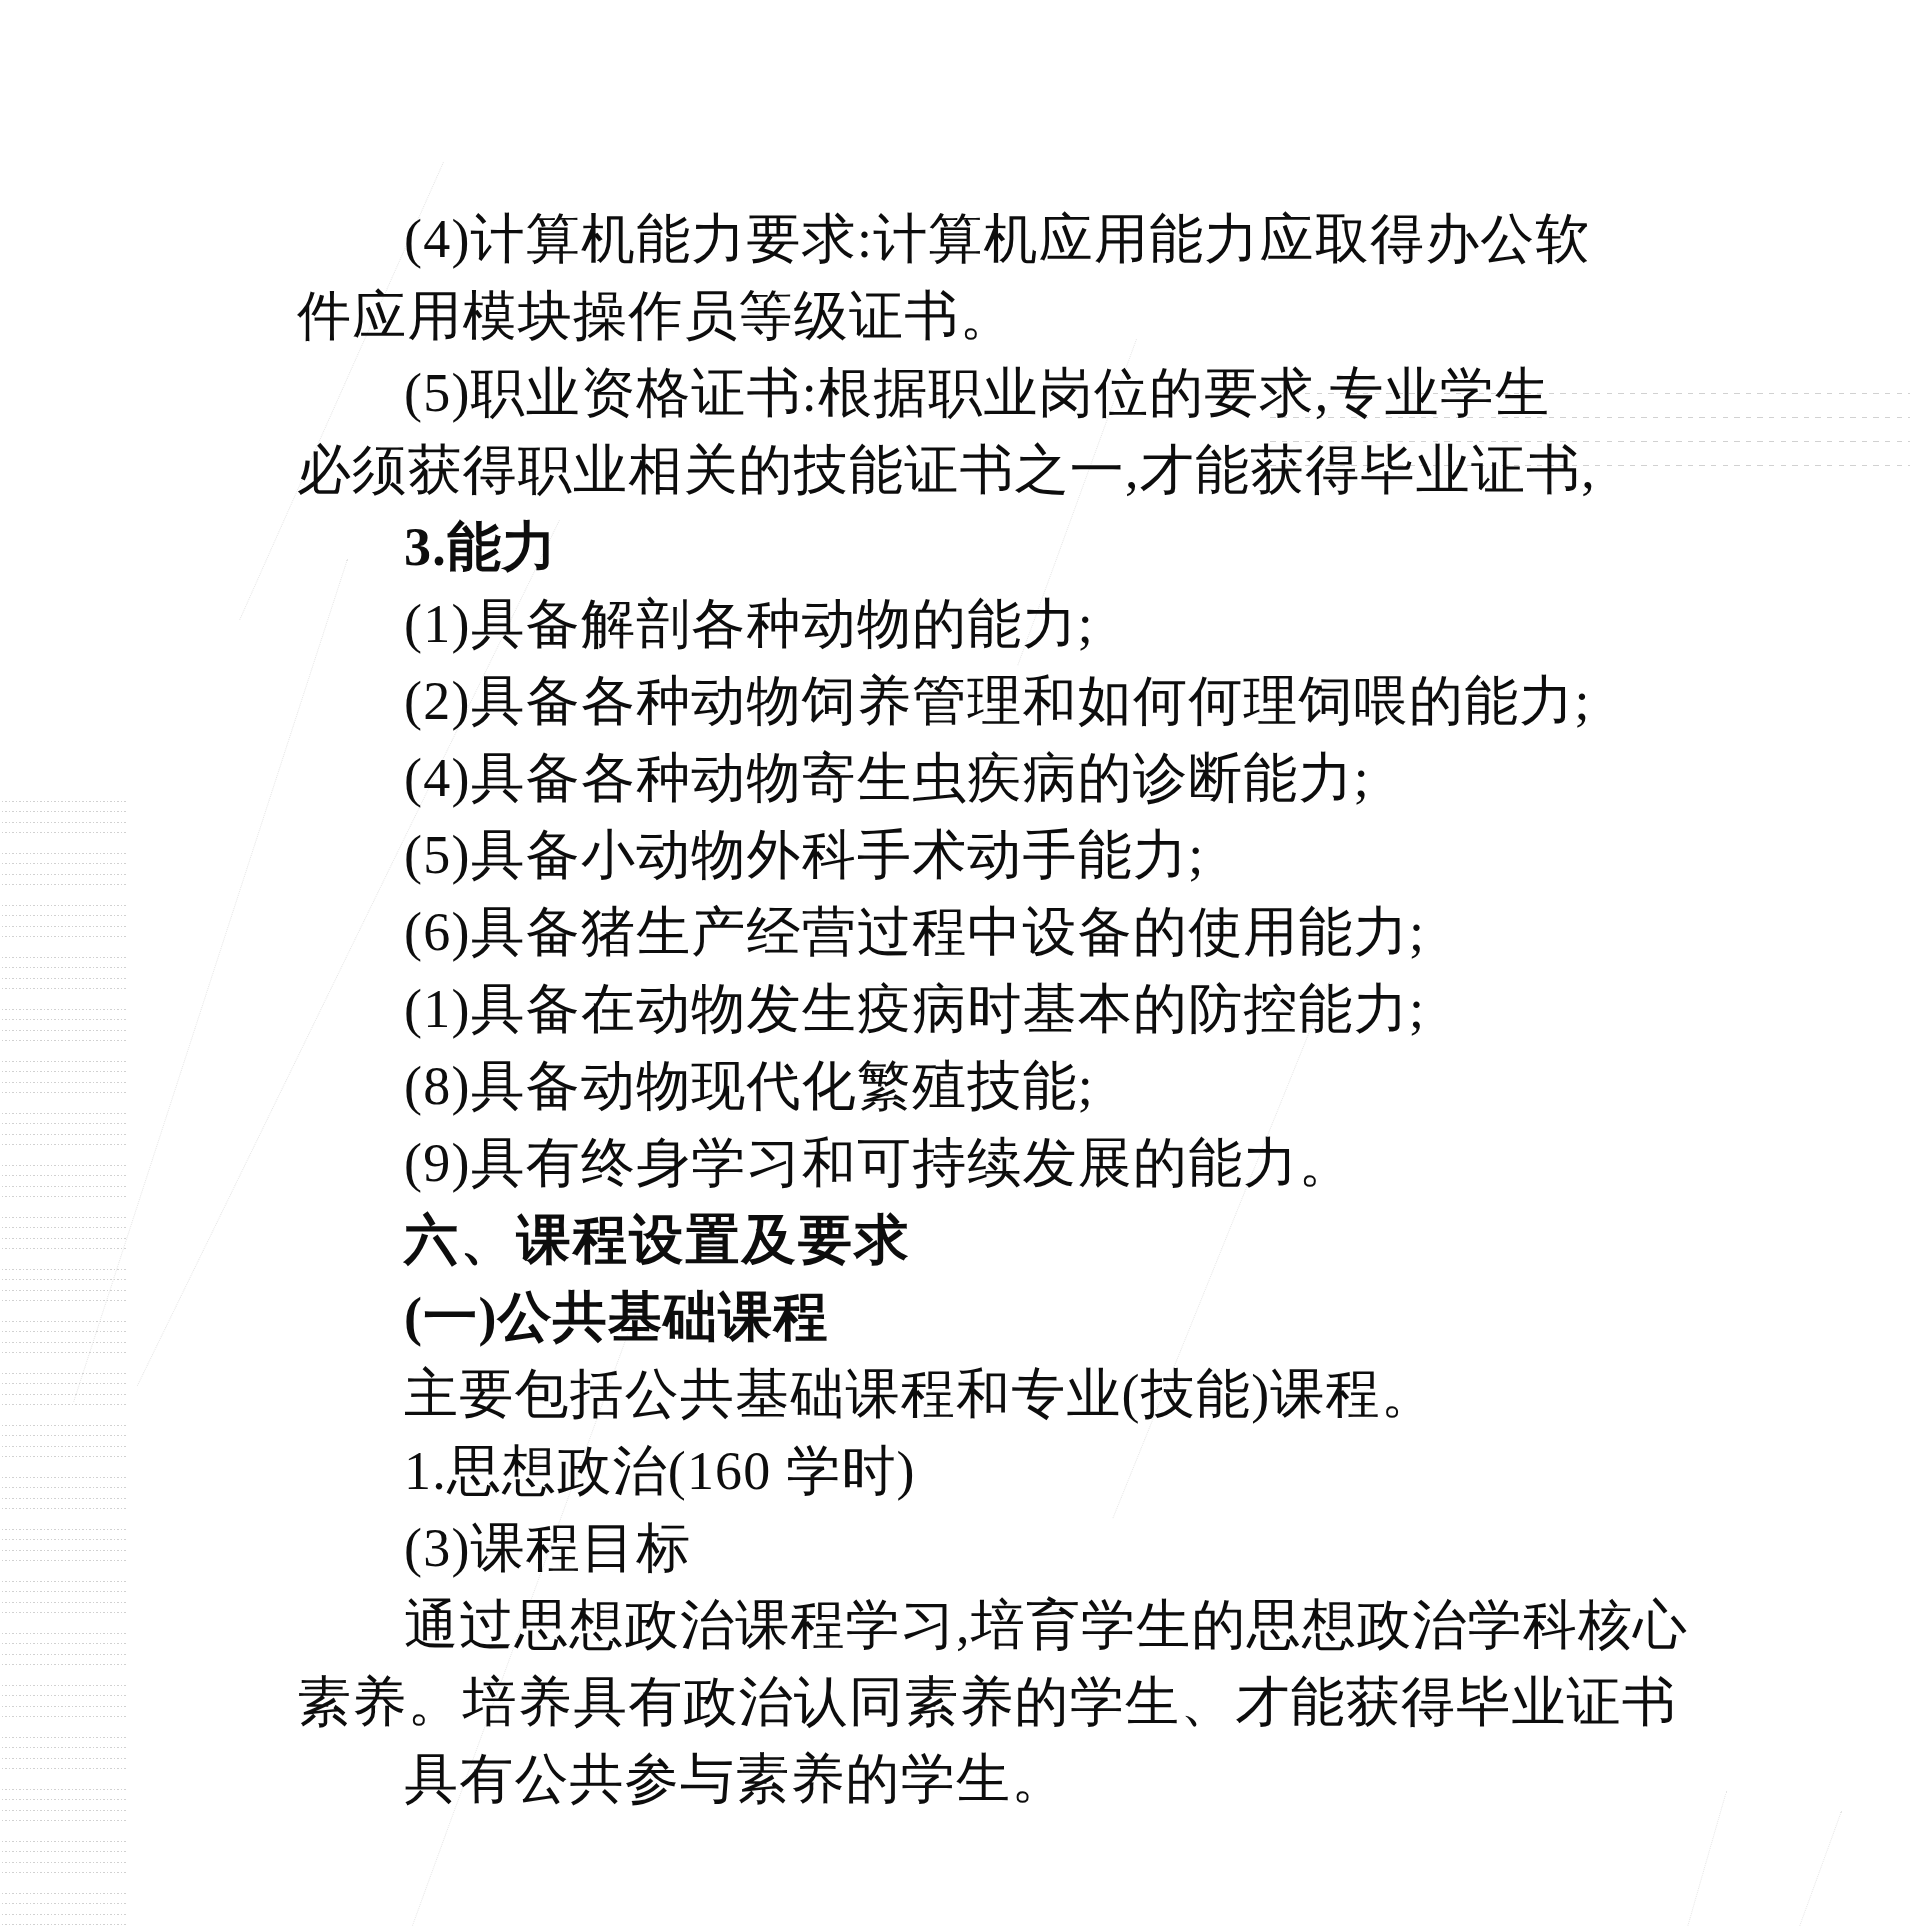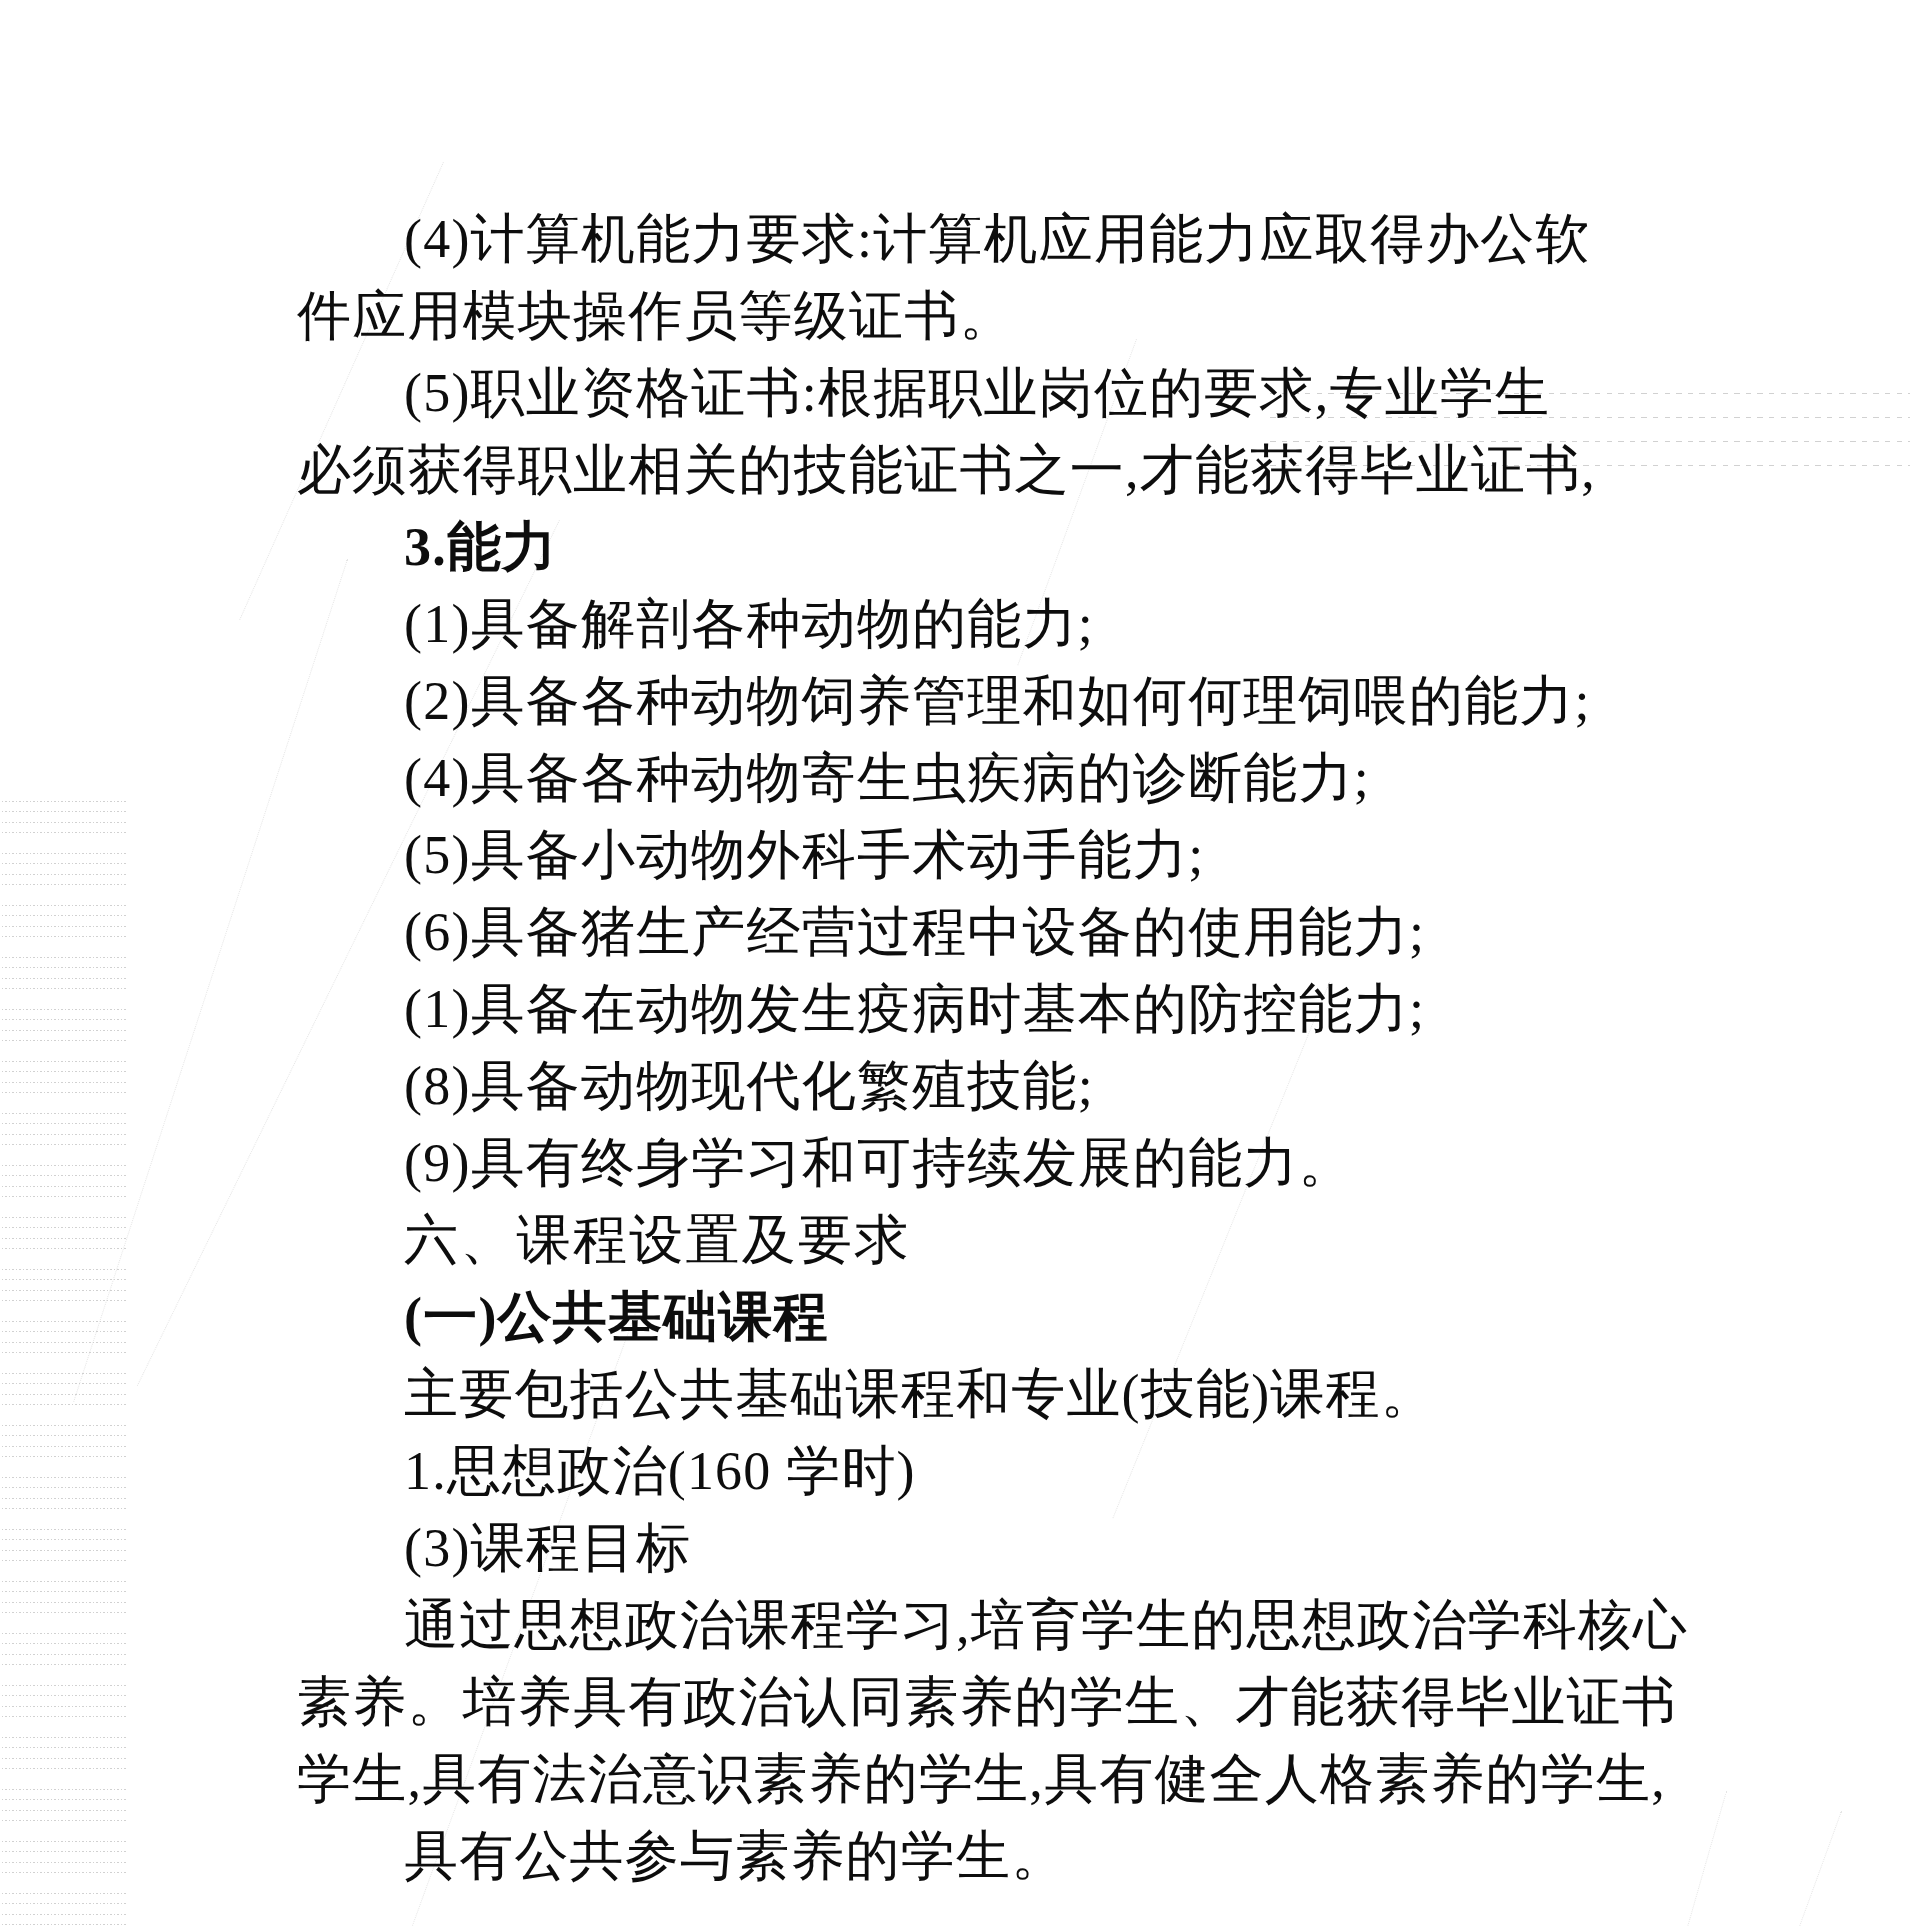--- a/index.html
+++ b/index.html
@@ -20,21 +20,21 @@
   }
   .line {
     font-size: 54px;
     height: 77px;
     line-height: 77px;
     letter-spacing: 1.2px;
     white-space: nowrap;
   }
   .indent { padding-left: 107px; }
   .h { font-weight: 700; }
-  .h2 { font-weight: 400; letter-spacing: 2.3px; }
+  .h2 { font-weight: 700; letter-spacing: 2.3px; }
   .b { font-weight: 400; }
 
   
   .left-dots {
     position: absolute;
     left: 0; top: 801px;
     width: 127px; height: 1872px;
     background-image:
       repeating-linear-gradient(to right, #ffffff 0 1.9px, rgba(255,255,255,0) 1.9px 3.5px),
       repeating-linear-gradient(to bottom, #adadad 0 0.8px, rgba(255,255,255,0) 0.8px 10.4px);
@@ -102,18 +102,17 @@
     <div class="line indent h">(一)公共基础课程</div>
     <div class="line indent">主要包括公共基础课程和专业(技能)课程。</div>
 
     <div class="line indent">
       <span class="b">1.思想政治</span><span>(160 学时)</span>
     </div>
 
     <div class="line indent">(3)课程目标</div>
     <div class="line indent">通过思想政治课程学习,培育学生的思想政治学科核心</div>
     <div class="line">素养。培养具有政治认同素养的学生、才能获得毕业证书</div>
-    <div class="line">学生,具有法治意识素养的学生,具有健全人格素养的学生,</div>
     <div class="line indent">具有公共参与素养的学生。</div>
 
   </div>
 </div>
 
 
 </body></html>

